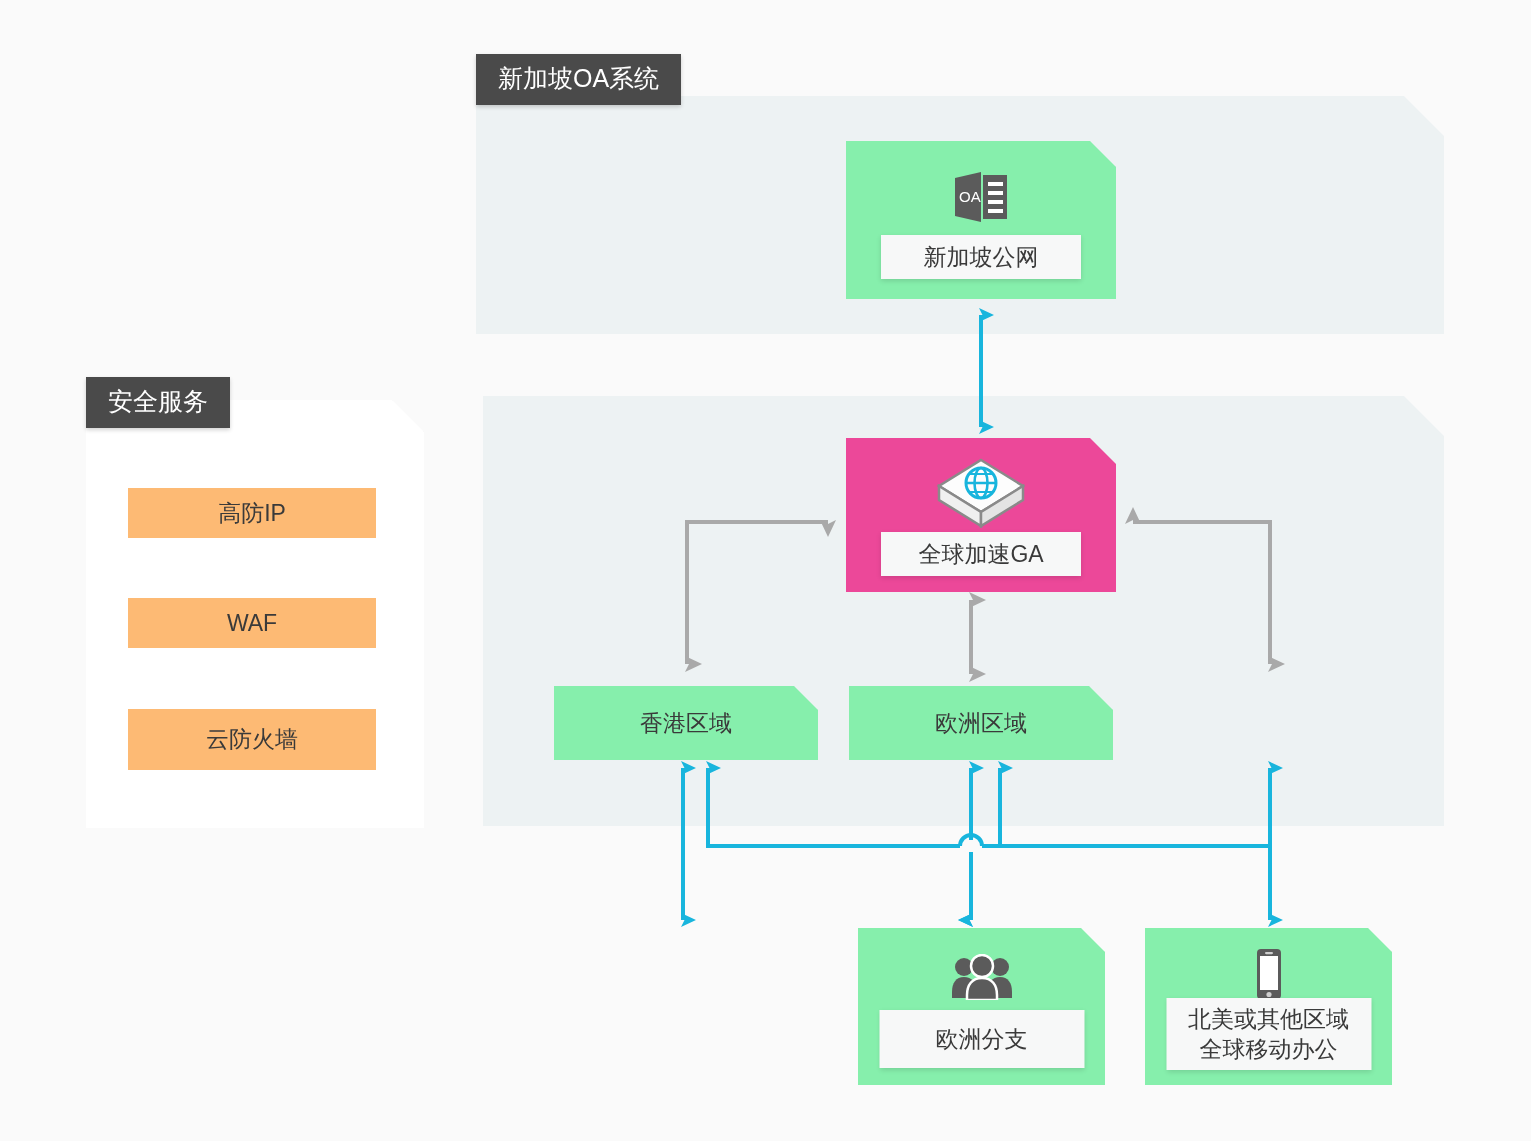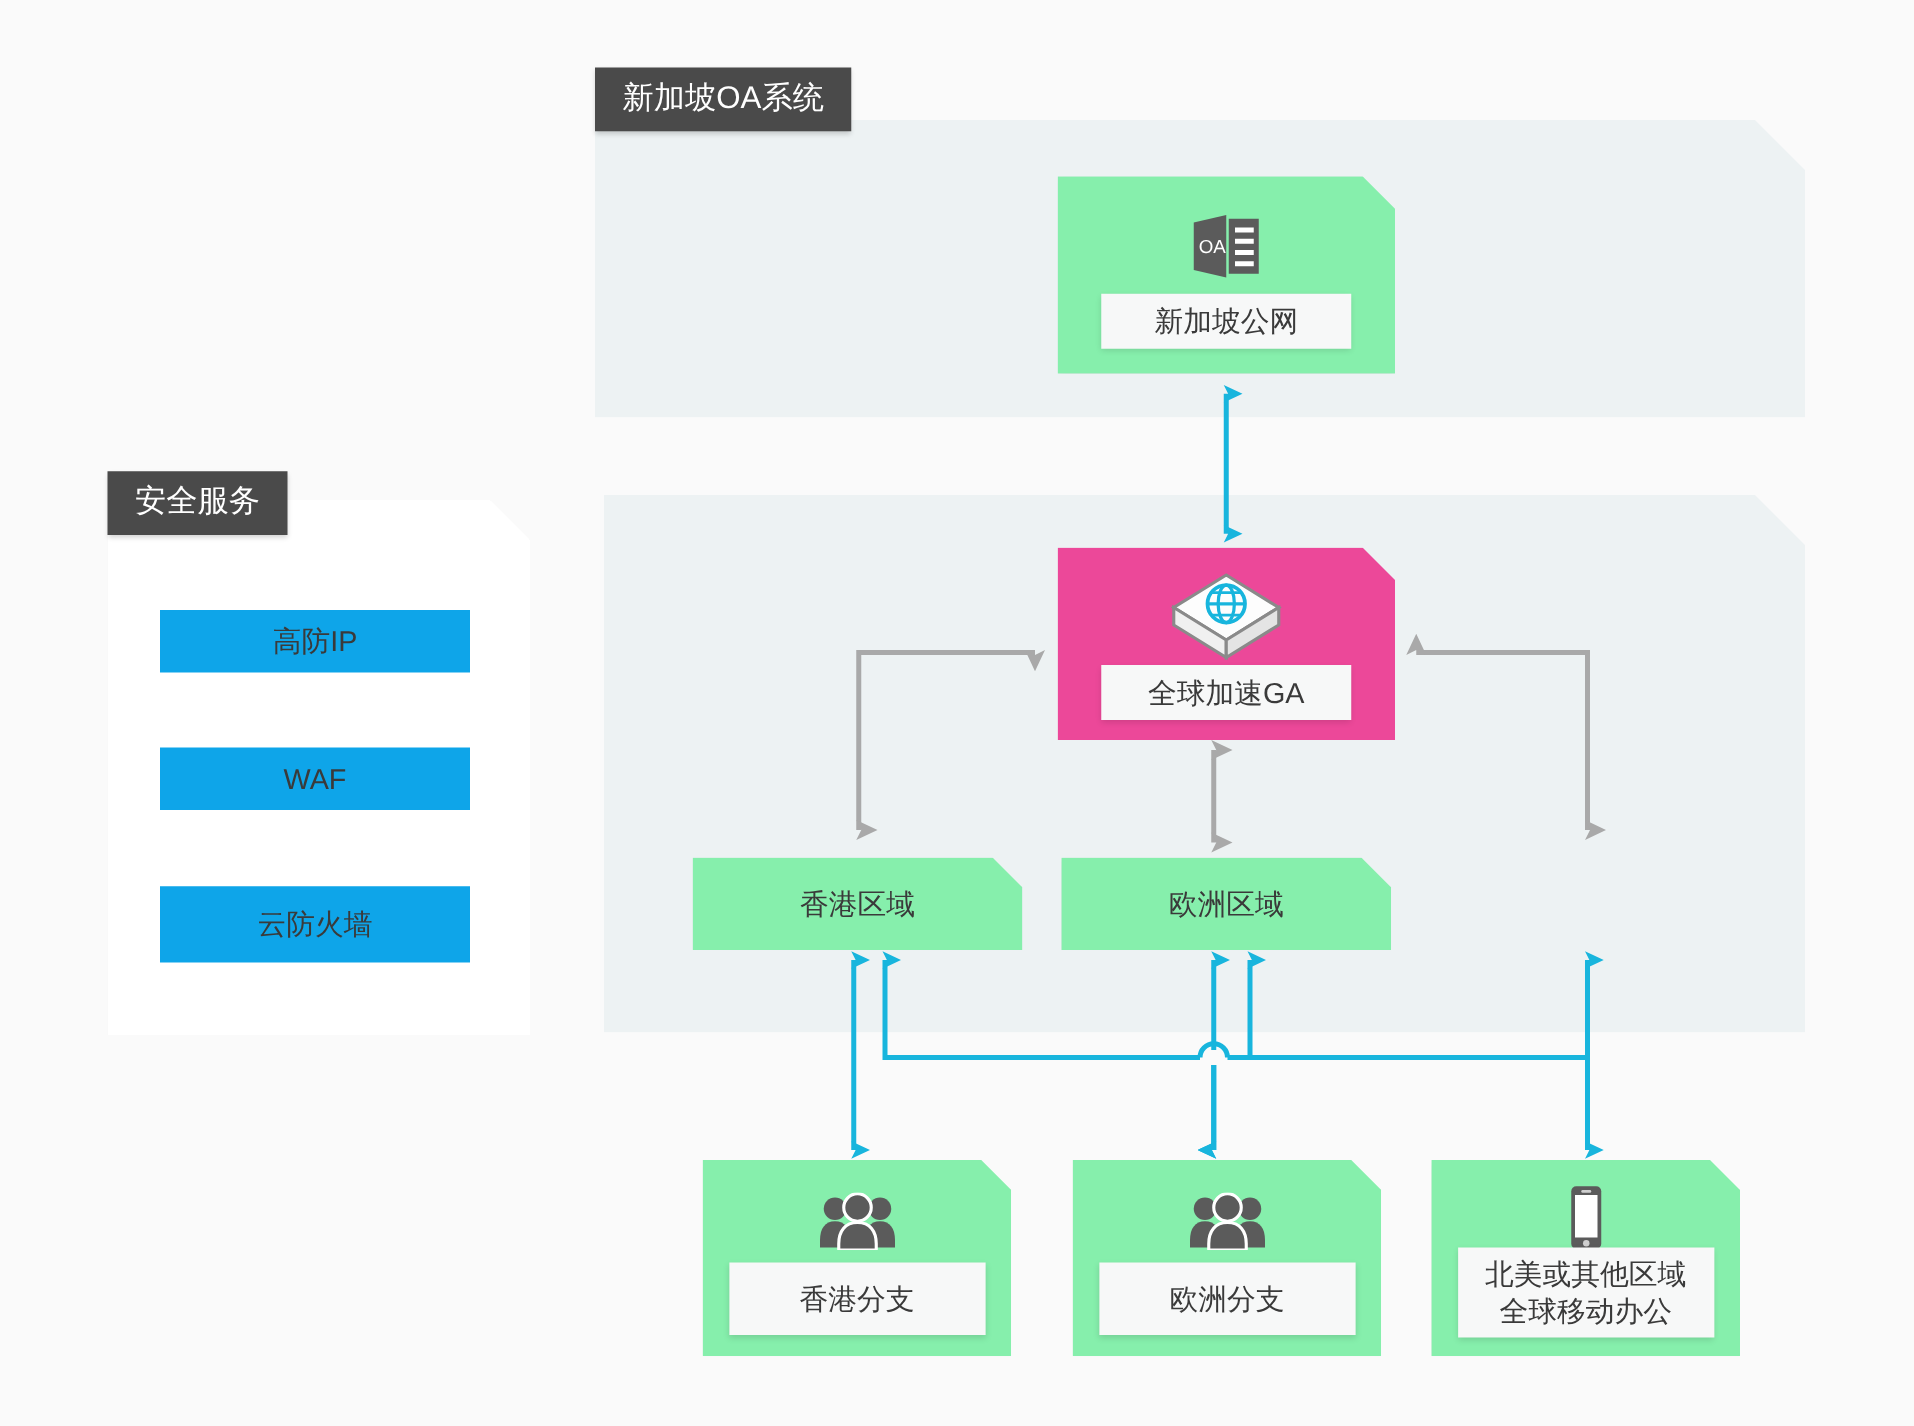--- a/index.html
+++ b/index.html
@@ -75,21 +75,21 @@
     align-items: center;
     justify-content: center;
     color: #3a3a3a;
     font-size: 23px;
     font-family: Liberation Mono, monospace;
   }
 
   
   .sec-row {
     position: absolute;
-    background: #0ea5e9;
+    background: #fdba74;
     display: flex;
     align-items: center;
     justify-content: center;
     color: #3a3a3a;
     font-size: 23px;
   }
 
   .icon-wrap {
     position: absolute;
     left: 50%;
@@ -195,51 +195,35 @@
 
   <div class="node" style="left:554px; top:686px; width:264px; height:74px;
               clip-path: polygon(0 0, calc(100% - 24px) 0, 100% 24px, 100% 100%, 0 100%);">
     <div class="region-label">香港区域</div>
   </div>
   <div class="node" style="left:849px; top:686px; width:264px; height:74px;
               clip-path: polygon(0 0, calc(100% - 24px) 0, 100% 24px, 100% 100%, 0 100%);">
     <div class="region-label">欧洲区域</div>
   </div>
 
-  <div class="node" style="left:562px; top:928px; width:247px; height:157px;
+
+  <div class="node" style="left:858px; top:928px; width:247px; height:157px;
               clip-path: polygon(0 0, calc(100% - 24px) 0, 100% 24px, 100% 100%, 0 100%);">
     <div class="icon-wrap" style="top:26px; width:62px; height:46px;">
       <svg width="62" height="46" viewBox="0 0 62 46">
         <g fill="#5b5b5b">
           <circle cx="13" cy="13" r="9"></circle>
           <path d="M13,23 C5,23 1,29 1,38 L1,44 L25,44 L25,38 C25,29 21,23 13,23 Z"></path>
           <circle cx="49" cy="13" r="9"></circle>
           <path d="M49,23 C41,23 37,29 37,38 L37,44 L61,44 L61,38 C61,29 57,23 49,23 Z"></path>
           <circle cx="31" cy="12" r="11" stroke="#ffffff" stroke-width="2.5"></circle>
           <path d="M31,24 C21,24 16,31 16,41 L16,46 L46,46 L46,41 C46,31 41,24 31,24 Z" stroke="#ffffff" stroke-width="2.5"></path>
         </g>
       </svg>
     </div>
-    <div class="node-label" style="top:82px; width:205px; height:58px;">香港分支</div>
-  </div>
-
-  <div class="node" style="left:858px; top:928px; width:247px; height:157px;
-              clip-path: polygon(0 0, calc(100% - 24px) 0, 100% 24px, 100% 100%, 0 100%);">
-    <div class="icon-wrap" style="top:26px; width:62px; height:46px;">
-      <svg width="62" height="46" viewBox="0 0 62 46">
-        <g fill="#5b5b5b">
-          <circle cx="13" cy="13" r="9"></circle>
-          <path d="M13,23 C5,23 1,29 1,38 L1,44 L25,44 L25,38 C25,29 21,23 13,23 Z"></path>
-          <circle cx="49" cy="13" r="9"></circle>
-          <path d="M49,23 C41,23 37,29 37,38 L37,44 L61,44 L61,38 C61,29 57,23 49,23 Z"></path>
-          <circle cx="31" cy="12" r="11" stroke="#ffffff" stroke-width="2.5"></circle>
-          <path d="M31,24 C21,24 16,31 16,41 L16,46 L46,46 L46,41 C46,31 41,24 31,24 Z" stroke="#ffffff" stroke-width="2.5"></path>
-        </g>
-      </svg>
-    </div>
     <div class="node-label" style="top:82px; width:205px; height:58px;">欧洲分支</div>
   </div>
 
   <div class="node" style="left:1145px; top:928px; width:247px; height:157px;
               clip-path: polygon(0 0, calc(100% - 24px) 0, 100% 24px, 100% 100%, 0 100%);">
     <div class="icon-wrap" style="top:20px; width:34px; height:52px;">
       <svg width="32" height="52" viewBox="0 0 32 52">
         <rect x="4" y="1" width="24" height="50" rx="4" fill="#5b5b5b"></rect>
         <rect x="7" y="8" width="18" height="34" fill="#ffffff"></rect>
         <rect x="12" y="4" width="8" height="2.2" rx="1.1" fill="#cfcfcf"></rect>

